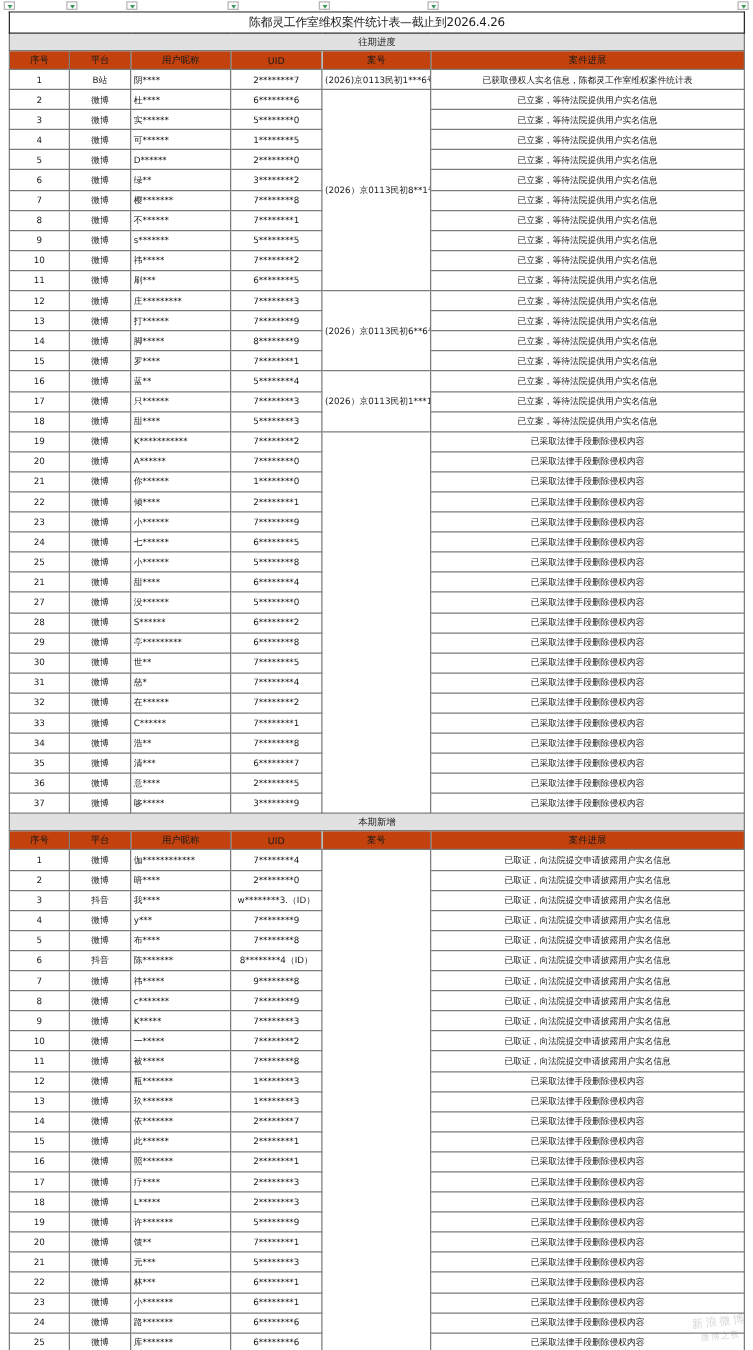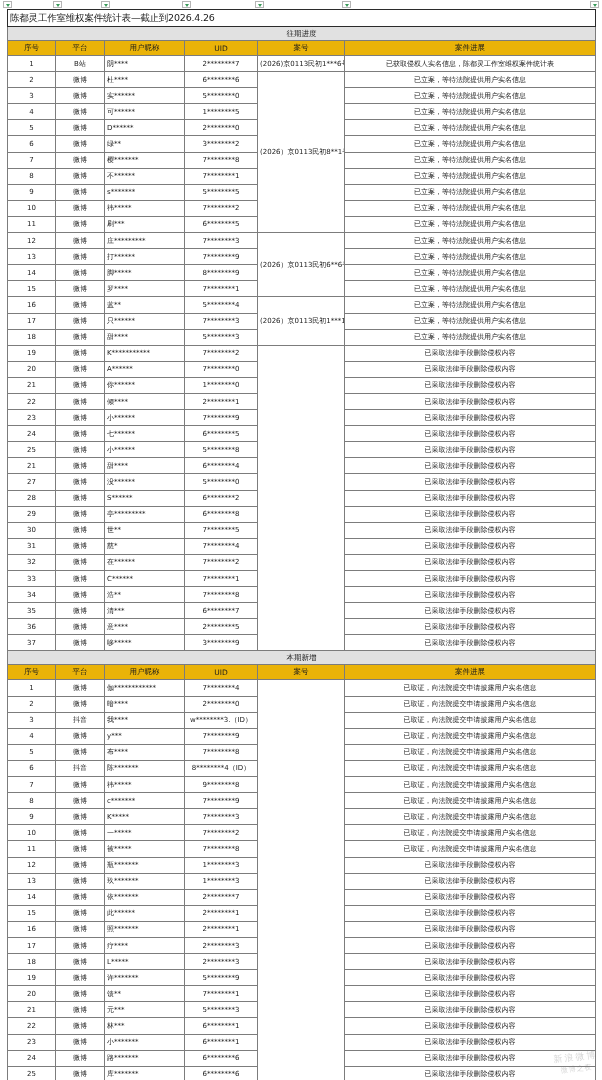--- a/index.html
+++ b/index.html
@@ -53,39 +53,39 @@
   table.sheet td, table.sheet th {
     border: 1px solid #7c7c7c;
     font-weight: normal;
     padding: 0 2px;
     overflow: hidden;
     white-space: nowrap;
     color: #1a1a1a;
   }
   .title-cell {
     height: 16px;
-    text-align: left;
+    text-align: center;
     font-size: 9.5px;
     font-weight: bold;
     background: #ffffff;
     border: 1px solid #2b2b2b !important;
     letter-spacing: -0.2px;
   }
   .section-cell {
     height: 13px;
     text-align: center;
     font-size: 7.5px;
     background: #e1e1e1;
     color: #2a2a2a;
   }
   .hdr td {
     height: 14px;
     text-align: center;
     font-size: 7.5px;
-    background: #eab308;
+    background: #c2410c;
     color: #1b3a22;
   }
   .data td {
     height: 15.1px;
     font-size: 7px;
     background: #ffffff;
   }
   .c-no     { text-align: center; }
   .c-plat   { text-align: center; }
   .c-nick   { text-align: left; padding-left: 4px; }

